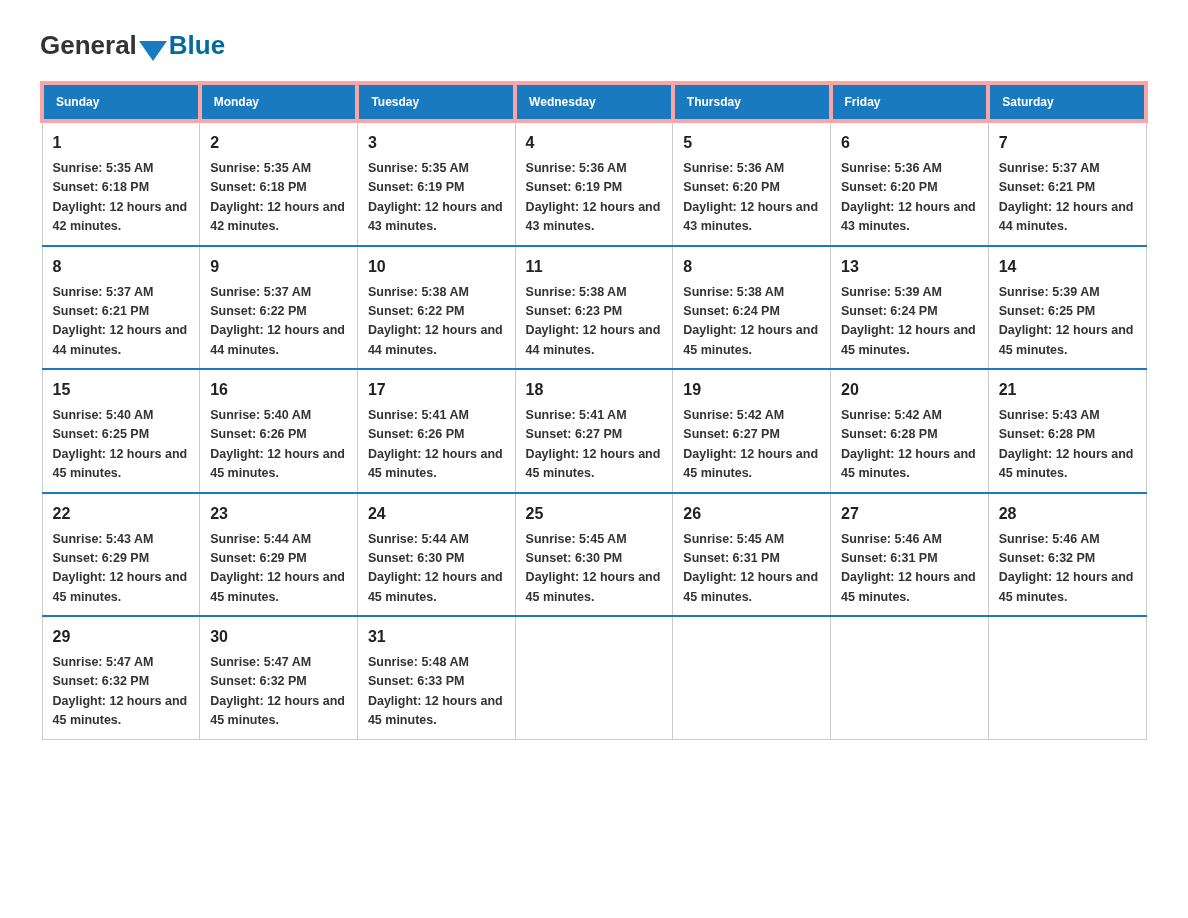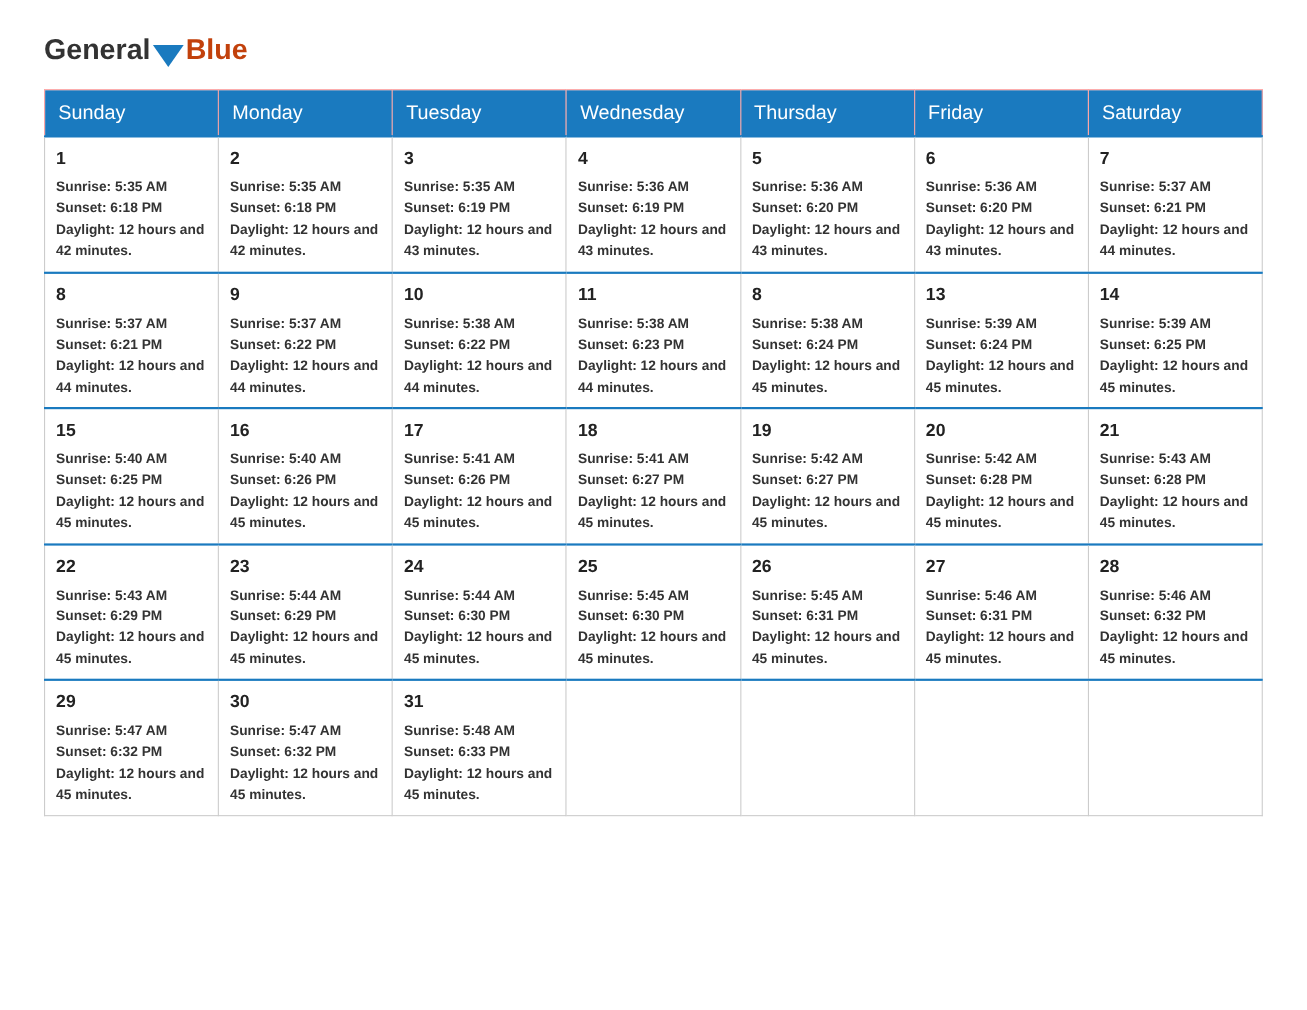--- a/index.html
+++ b/index.html
@@ -22,21 +22,21 @@
       align-items: flex-start;
     }
     .logo-text {
       display: flex;
       align-items: flex-end;
       font-size: 26px;
       font-weight: bold;
       color: #333;
     }
     .logo-general { color: #333; }
-    .logo-blue { color: #c2410c; }
+    .logo-blue { color: #0369a1; }
     .logo-triangle {
       width: 0;
       height: 0;
       border-left: 14px solid transparent;
       border-right: 14px solid transparent;
       border-bottom: 20px solid #1a7abf;
       margin: 0 2px;
       transform: rotate(180deg);
     }
     .title-section {
@@ -54,25 +54,25 @@
       margin-top: 6px;
     }
     .calendar-table {
       width: 100%;
       border-collapse: collapse;
       border: 1px solid #ccc;
     }
     .calendar-table th {
       background-color: #1a7abf;
       color: #fff;
-      font-size: 18px;
-      font-weight: normal;
+      font-size: 12px;
+      font-weight: bold;
       padding: 10px 12px;
       text-align: left;
-      border: 1px solid #fca5a5;
+      border: 4px solid #fca5a5;
     }
     .calendar-table td {
       vertical-align: top;
       padding: 8px 10px;
       border: 1px solid #ccc;
       width: 14.28%;
       min-height: 100px;
       font-size: 13px;
       color: #333;
       line-height: 1.5;

